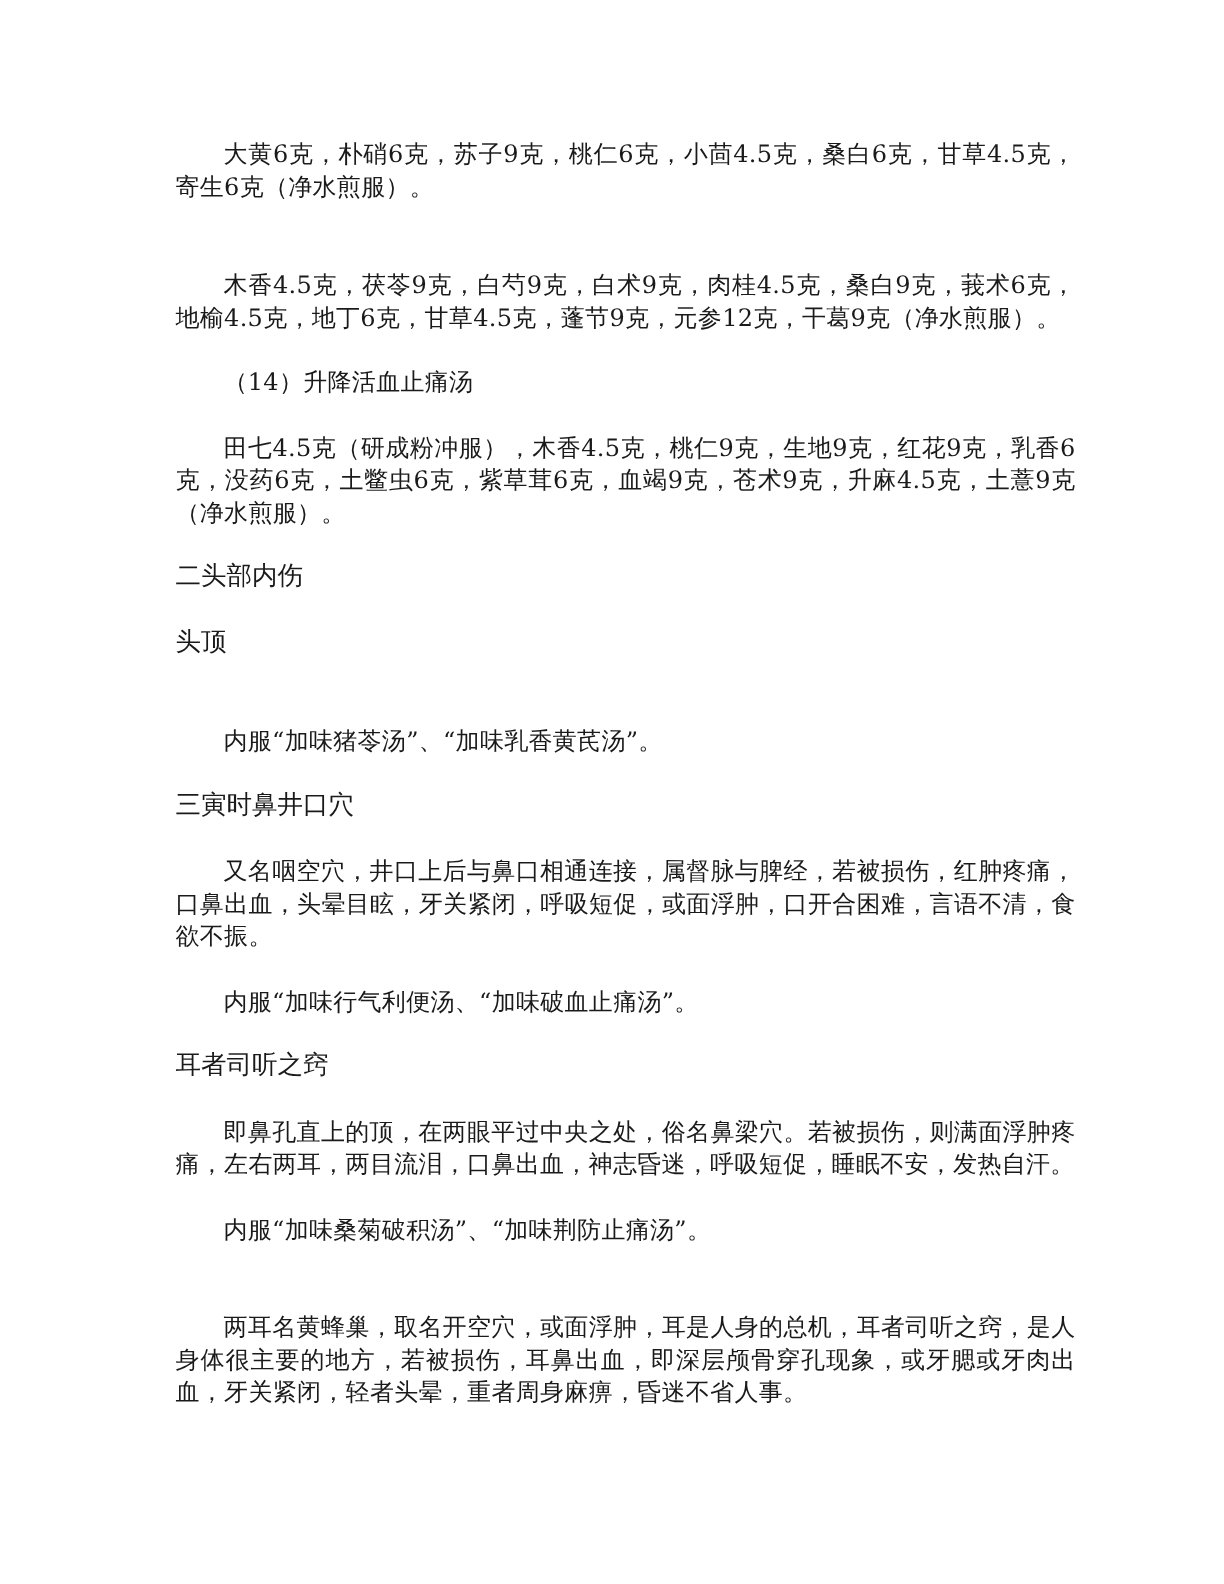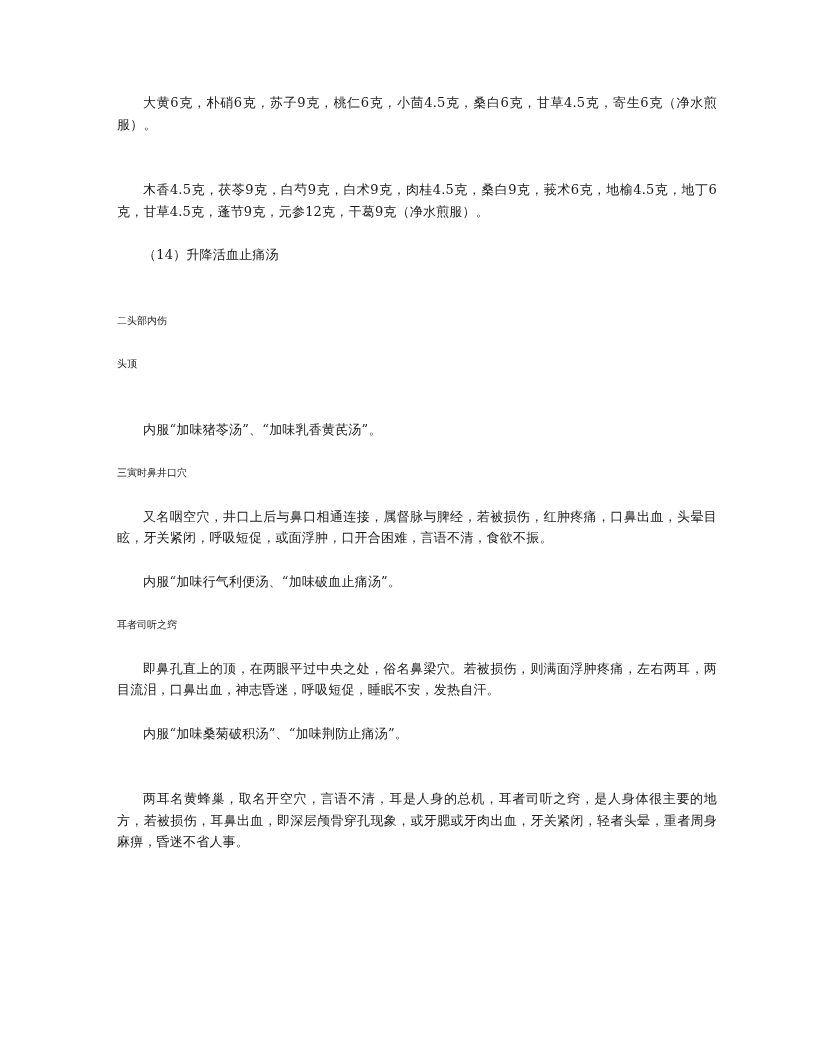--- a/index.html
+++ b/index.html
@@ -15,49 +15,50 @@
       font-family: "DejaVu Serif", "Liberation Serif", serif;
       color: #1a1a1a;
     }
     .page {
       position: absolute;
       left: 117px;
       top: 92px;
       width: 600px;
     }
     .para {
-      font-size: 13px;
+      font-size: 16px;
       line-height: 21.5px;
       margin: 0;
       text-align: justify;
       letter-spacing: 0.2px;
     }
     .indent {
       text-indent: 2em;
     }
     .heading {
-      font-size: 10px;
+      font-size: 17px;
       line-height: 21.5px;
       margin: 0;
     }
     .gap {
       height: 22px;
     }
   </style>
 </head>
 <body>
 
 <div class="page">
   <p class="para indent">大黄6克，朴硝6克，苏子9克，桃仁6克，小茴4.5克，桑白6克，甘草4.5克，寄生6克（净水煎服）。</p>
   <div class="gap"></div>
   <div class="gap"></div>
   <p class="para indent">木香4.5克，茯苓9克，白芍9克，白术9克，肉桂4.5克，桑白9克，莪术6克，地榆4.5克，地丁6克，甘草4.5克，蓬节9克，元参12克，干葛9克（净水煎服）。</p>
   <div class="gap"></div>
   <p class="para indent">（14）升降活血止痛汤</p>
   <div class="gap"></div>
+  <p class="para indent">田七4.5克（研成粉冲服），木香4.5克，桃仁9克，生地9克，红花9克，乳香6克，没药6克，土鳖虫6克，紫草茸6克，血竭9克，苍术9克，升麻4.5克，土薏9克（净水煎服）。</p>
   <div class="gap"></div>
   <p class="heading">二头部内伤</p>
   <div class="gap"></div>
   <p class="heading">头顶</p>
   <div class="gap"></div>
   <div class="gap"></div>
   <p class="para indent">内服“加味猪苓汤”、“加味乳香黄芪汤”。</p>
   <div class="gap"></div>
   <p class="heading">三寅时鼻井口穴</p>
   <div class="gap"></div>
@@ -65,16 +66,16 @@
   <div class="gap"></div>
   <p class="para indent">内服“加味行气利便汤、“加味破血止痛汤”。</p>
   <div class="gap"></div>
   <p class="heading">耳者司听之窍</p>
   <div class="gap"></div>
   <p class="para indent">即鼻孔直上的顶，在两眼平过中央之处，俗名鼻梁穴。若被损伤，则满面浮肿疼痛，左右两耳，两目流泪，口鼻出血，神志昏迷，呼吸短促，睡眠不安，发热自汗。</p>
   <div class="gap"></div>
   <p class="para indent">内服“加味桑菊破积汤”、“加味荆防止痛汤”。</p>
   <div class="gap"></div>
   <div class="gap"></div>
-  <p class="para indent">两耳名黄蜂巢，取名开空穴，言语不清，耳是人身的总机，耳者司听之窍，是人身体很主要的地方，若被损伤，耳鼻出血，即深层颅骨穿孔现象，或牙腮或牙肉出血，牙关紧闭，轻者头晕，重者周身麻痹，昏迷不省人事。</p>
+  <p class="para indent">两耳名黄蜂巢，取名开空穴，或面浮肿，耳是人身的总机，耳者司听之窍，是人身体很主要的地方，若被损伤，耳鼻出血，即深层颅骨穿孔现象，或牙腮或牙肉出血，牙关紧闭，轻者头晕，重者周身麻痹，昏迷不省人事。</p>
   <div class="gap"></div>
 
 </div>
 
 </body></html>

